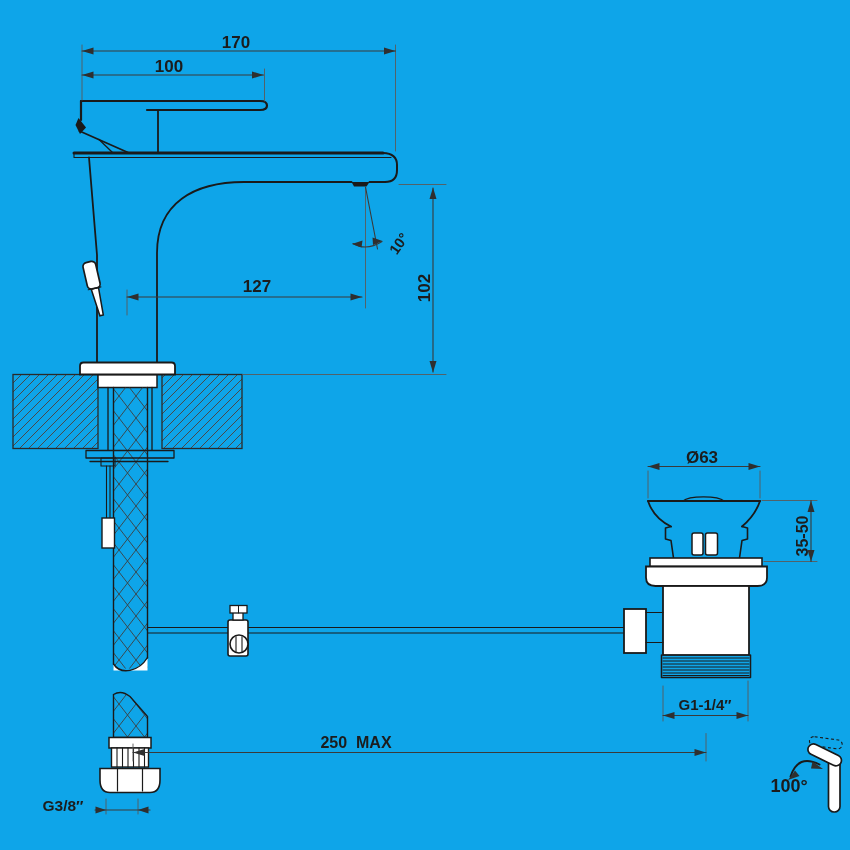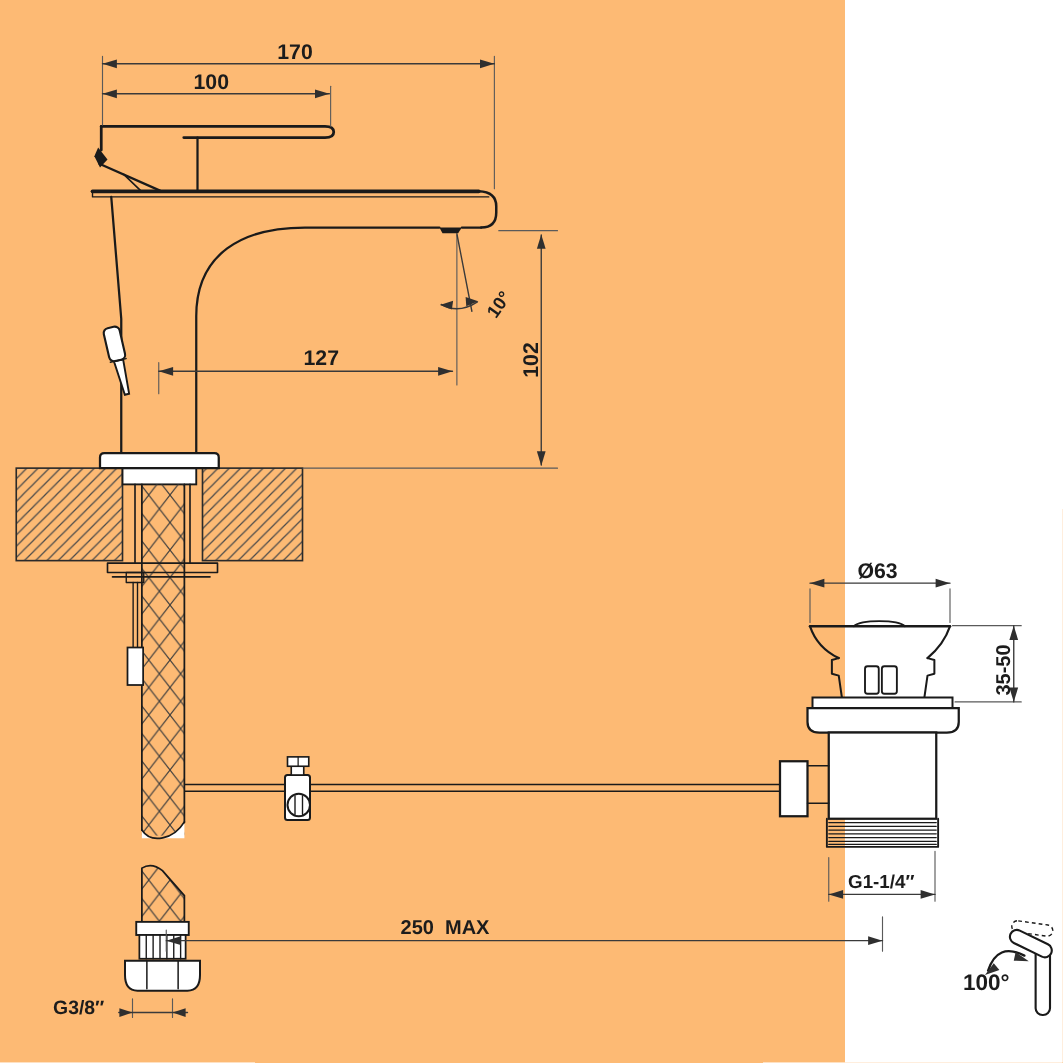--- a/index.html
+++ b/index.html
@@ -1,16 +1,16 @@
 <!DOCTYPE html>
 <html><head>
 <meta charset="utf-8">
 <style>
   html,body{margin:0;padding:0;background:#ffffff;width:850px;height:850px;overflow:hidden}
-  .canvas{width:676px;height:850px;background:#fdba74}
+  .canvas{width:850px;height:850px;background:#0ea5e9}
   svg{display:block}
   .ln{stroke:#1a1a1a;fill:none;stroke-linecap:round;stroke-linejoin:round}
   .dl{stroke:#3a3a3a;fill:none;stroke-linecap:round}
   .xl{stroke:#5a5a5a;fill:none;stroke-linecap:round}
   .ar{fill:#2f2f2f;stroke:none}
   .fd{fill:#1a1a1a;stroke:none}
   .fw{fill:#ffffff}
   .dim-t{font-family:"Liberation Sans",sans-serif;font-weight:bold;fill:#1c1c1c;stroke:none}
 </style>
 </head>

